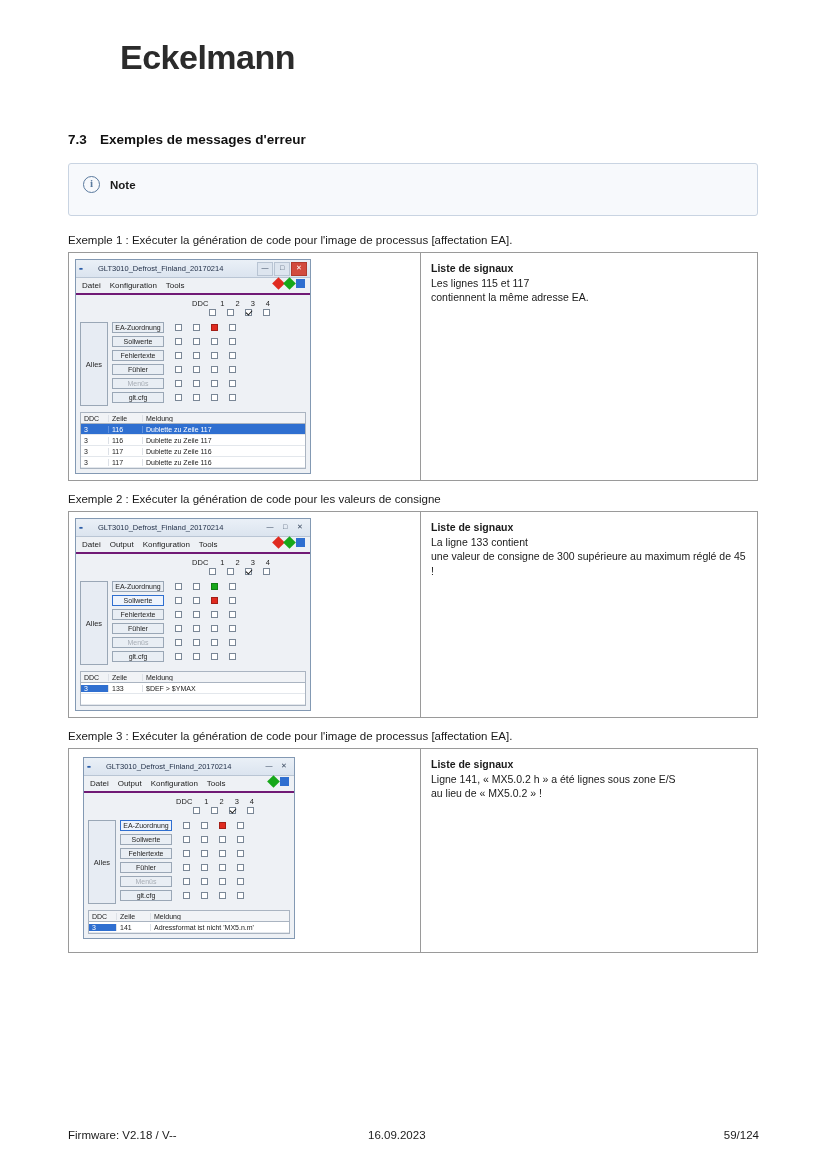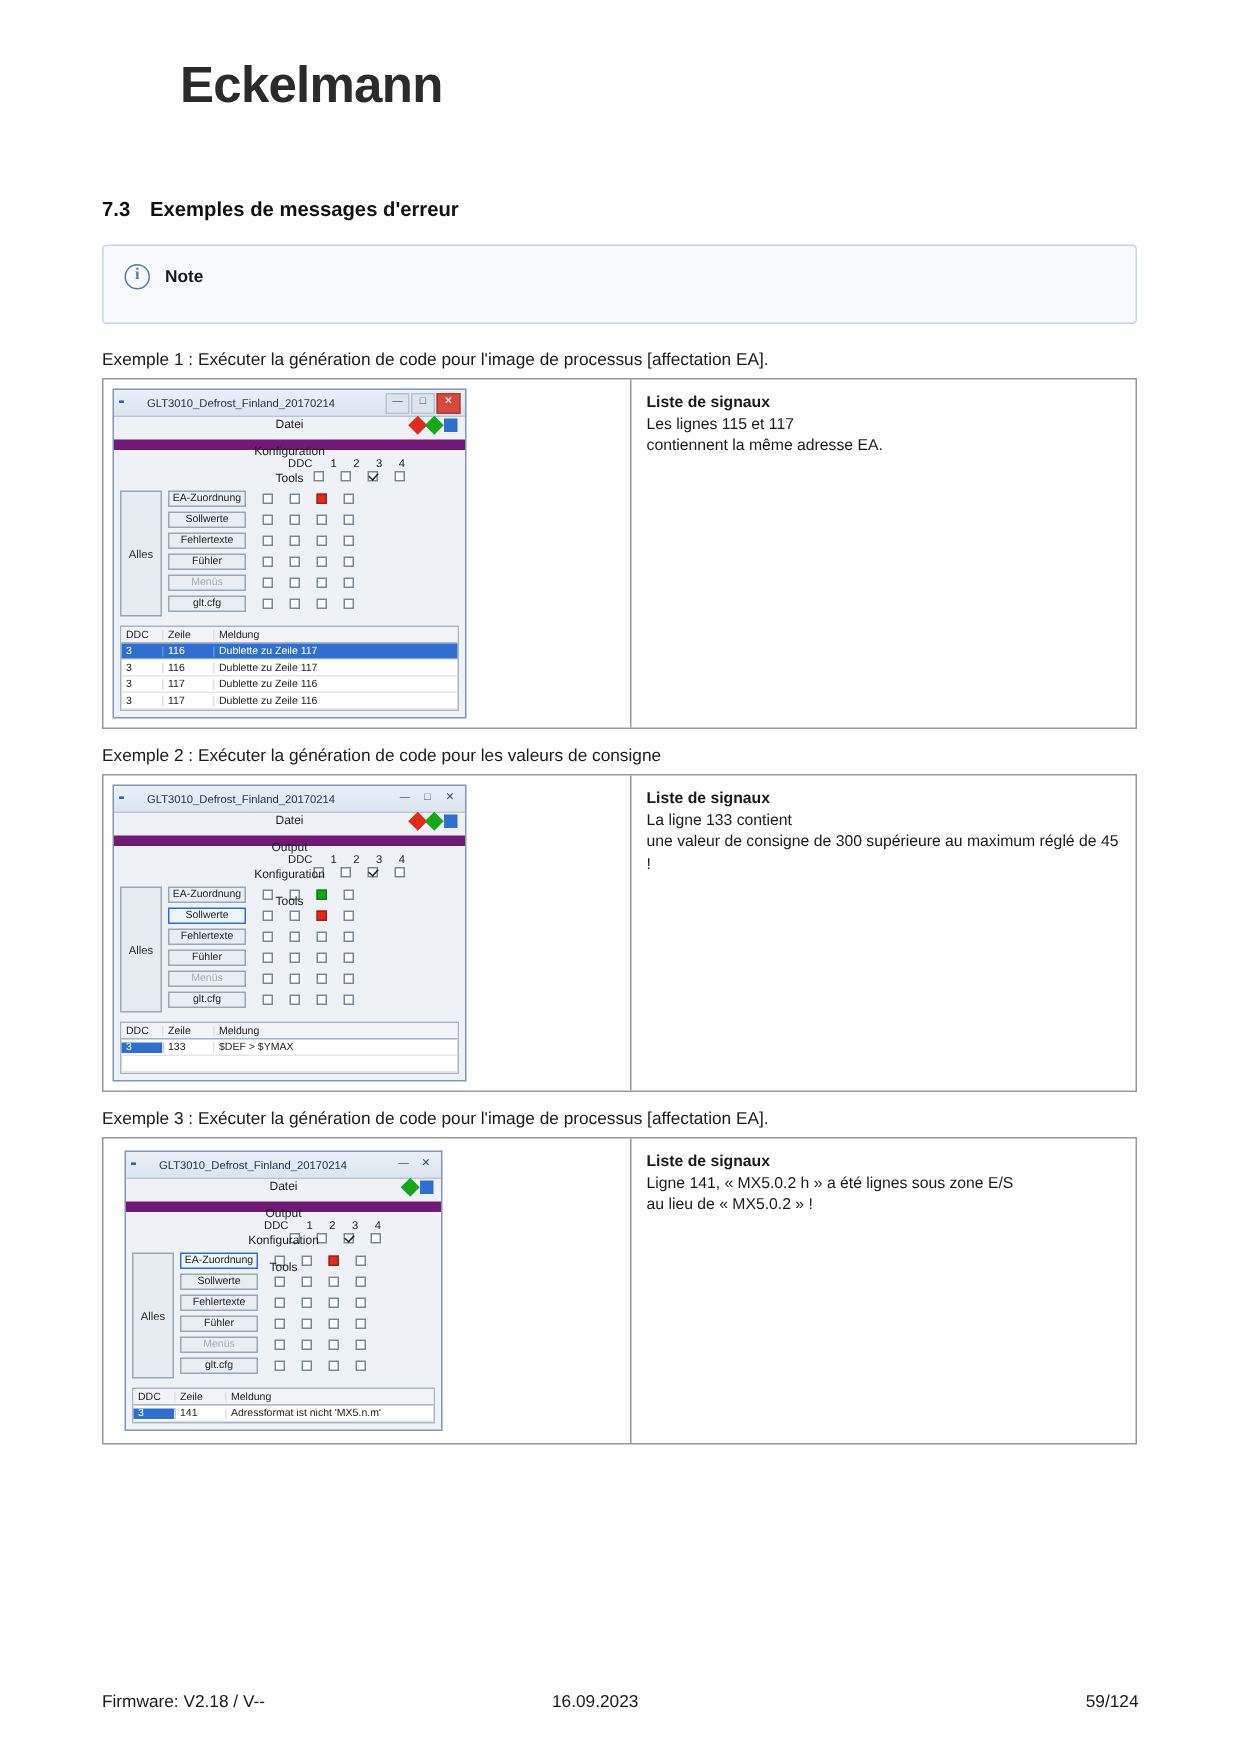--- a/index.html
+++ b/index.html
@@ -164,24 +164,23 @@
     color: #3a4a60;
   }
   .winbtn.close { background: #d24b3e; color: #fff; border-color: #b03a2e; }
   .winbtn.plain { background: transparent; border: none; }
   .menubar {
     height: 15px;
     display: flex;
     align-items: center;
     gap: 9px;
     padding: 0 6px;
-    border-bottom: 7px solid #701a75;
+    border-bottom: 2px solid #701a75;
     font-size: 8px;
     position: relative;
-    flex-direction: column;
   }
   .menubar .squares {
     position: absolute;
     right: 5px;
     top: 1px;
     display: flex;
     gap: 2px;
     align-items: center;
   }
   .sq { width: 9px; height: 9px; display:inline-block; }

